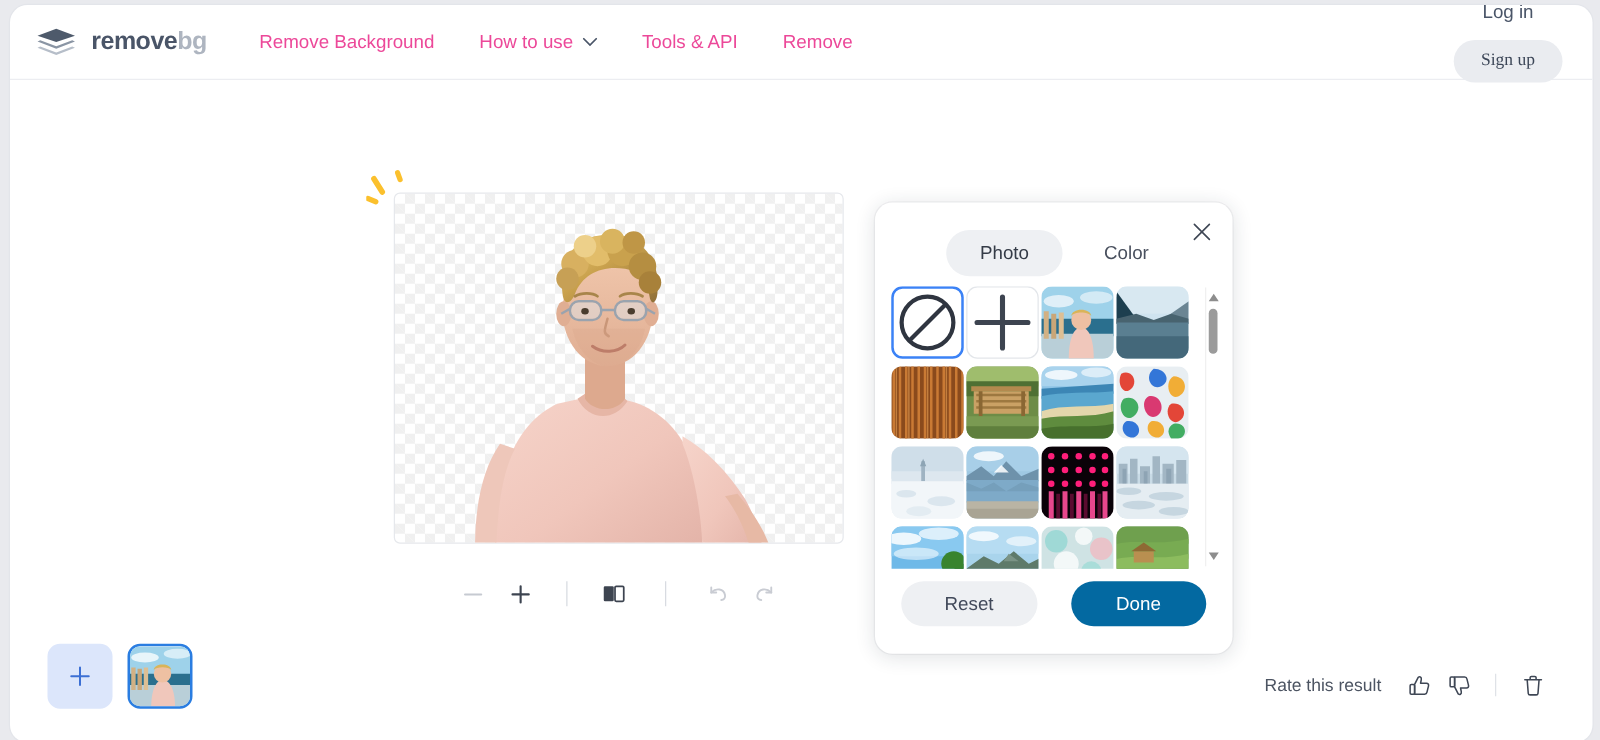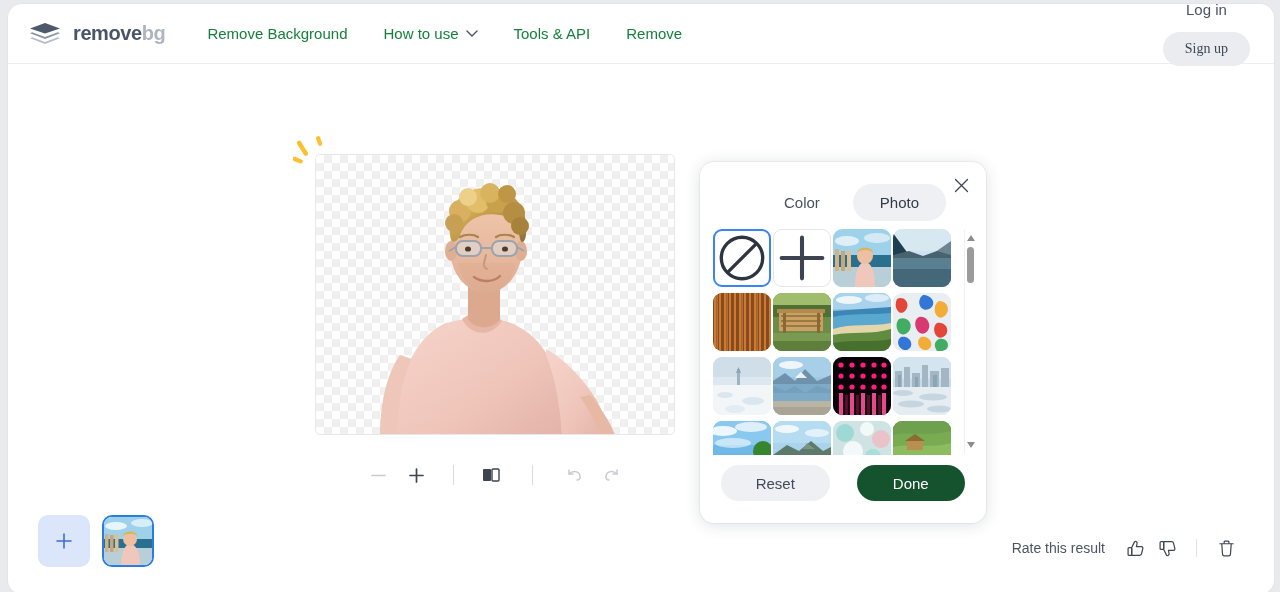--- a/index.html
+++ b/index.html
@@ -28,21 +28,21 @@
     align-items: center;
     padding: 0 24px 0 20px;
   }
   .logo { display: flex; align-items: center; gap: 11px; margin-right: 42px; }
   .logo-mark { width: 34px; height: 30px; display: block; }
   .logo-text { font-size: 20px; font-weight: 700; letter-spacing: -0.4px; color: #4a5568; }
   .logo-text .bg { color: #aeb5c0; font-weight: 700; }
 
   .nav { display: flex; align-items: center; gap: 36px; }
   .nav-item {
-    font-size: 15px; color: #15803d; cursor: pointer;
+    font-size: 15px; color: #ec4899; cursor: pointer;
     display: flex; align-items: center; gap: 7px; white-space: nowrap; justify-content: flex-end;
   }
   .chev { width: 12px; height: 7px; display: block; }
 
   .header-right { margin-left: auto; display: flex; align-items: center; gap: 14px; flex-direction: column; }
   .login { font-size: 15px; color: #4a5568; cursor: pointer; }
   .signup {
     font-size: 14px; color: #3c4657; background: #eaecf0;
     border: none; border-radius: 20px; padding: 9px 22px; cursor: pointer;
     font-family: Liberation Serif, serif;
@@ -139,21 +139,21 @@
 
   .panel-actions {
     position: absolute; left: 0; right: 0; bottom: 22px;
     display: flex; gap: 27px; padding: 0 21px;
   }
   .btn {
     flex: 1; height: 36px; border-radius: 19px; border: none;
     font-size: 15px; cursor: pointer; font-family: inherit;
   }
   .btn-reset { background: #eef0f3; color: #41495a; }
-  .btn-done { background: #14532d; color: #ffffff; }
+  .btn-done { background: #0369a1; color: #ffffff; }
 
   
   .strip-thumbs { position: absolute; left: 30px; bottom: 26px; display: flex; gap: 12px; }
   .strip-add {
     width: 52px; height: 52px; border-radius: 10px;
     background: #dce6fb; display: flex; align-items: center;
     justify-content: center; cursor: pointer; border: none;
   }
   .strip-img {
     width: 52px; height: 52px; border-radius: 10px;
@@ -326,22 +326,22 @@
 
     <div class="bg-panel">
 
       <button class="panel-close">
         <svg width="15" height="15" viewBox="0 0 15 15">
           <path d="M1.5 1.5 L13.5 13.5 M13.5 1.5 L1.5 13.5" stroke="#3f4755" stroke-width="1.3" stroke-linecap="round"></path>
         </svg>
       </button>
 
       <div class="tabs">
+        <button class="tab active">Photo</button>
         <button class="tab">Color</button>
-        <button class="tab active">Photo</button>
       </div>
 
       <div class="thumb-area">
         <div class="thumb-grid">
 
           <div class="thumb plain selected">
             <svg width="24" height="24" viewBox="0 0 24 24">
               <circle cx="12" cy="12" r="9.2" fill="none" stroke="#2f3540" stroke-width="1.5"></circle>
               <path d="M5.6 18.4 L18.4 5.6" stroke="#2f3540" stroke-width="1.5"></path>
             </svg>

